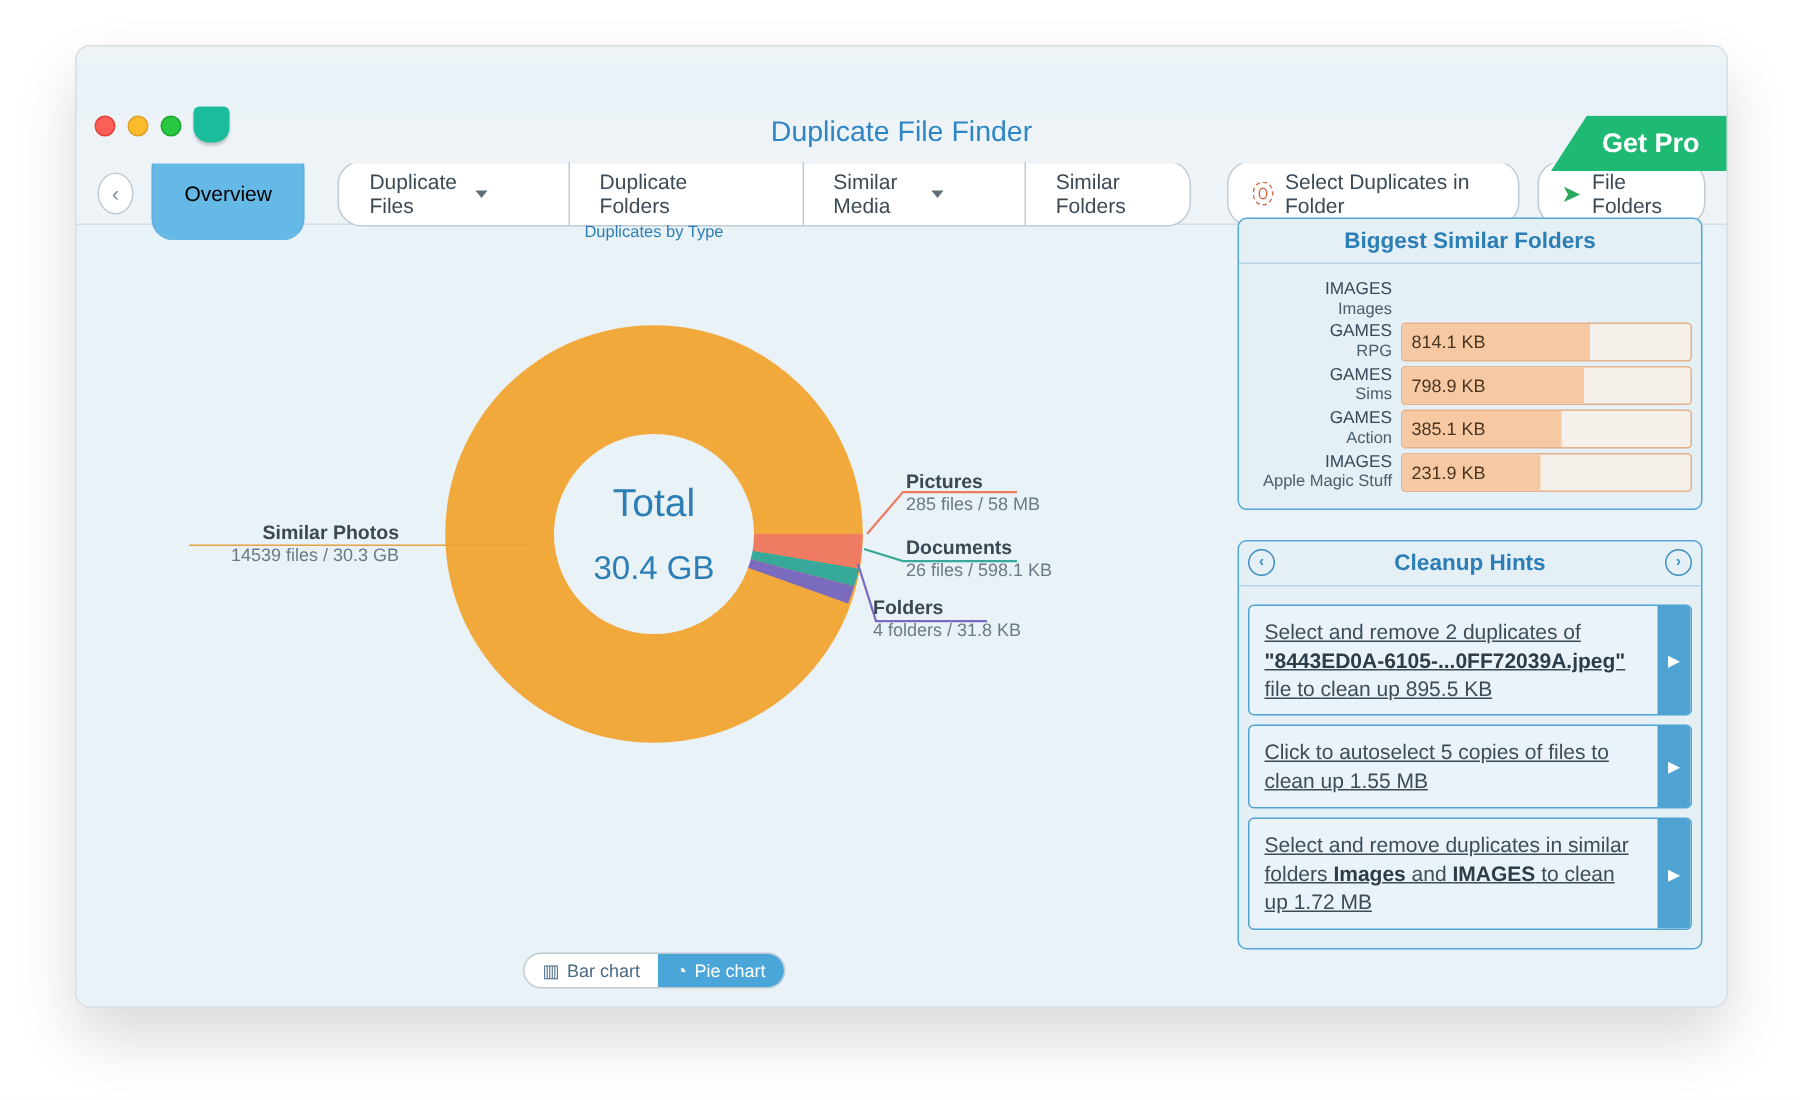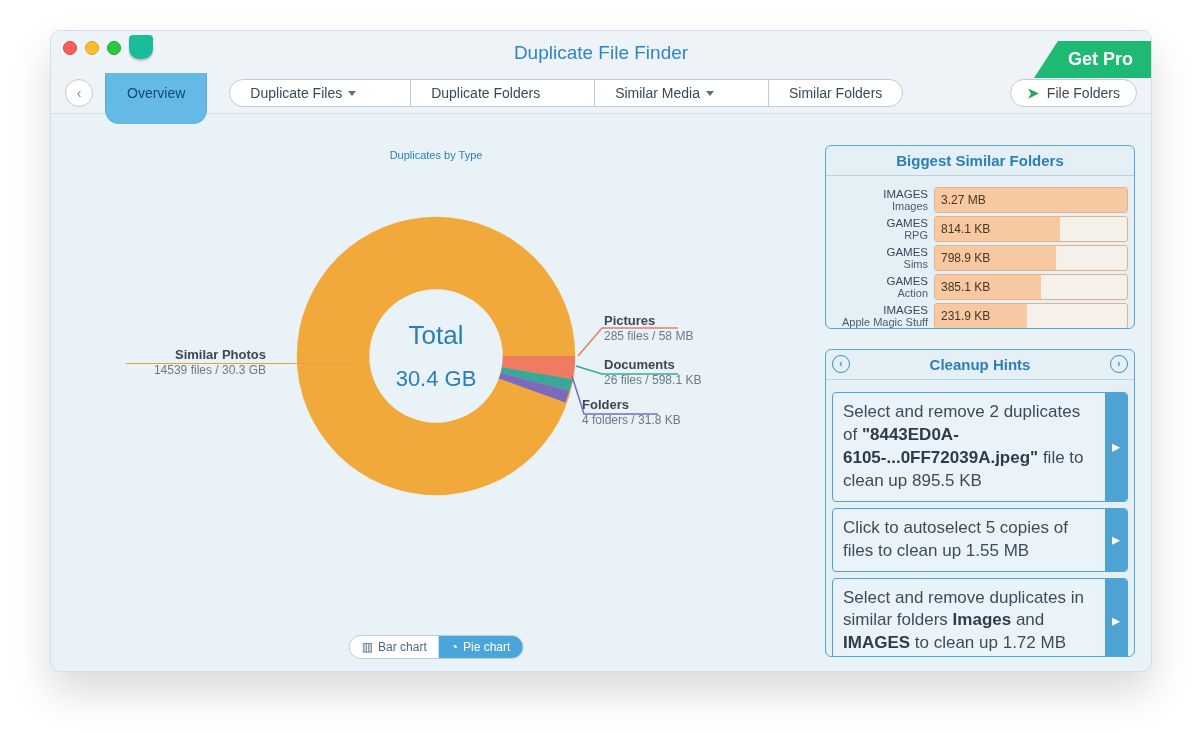--- a/index.html
+++ b/index.html
@@ -25,20 +25,21 @@
   }
   .titlebar-strip {
     height: 10px;
     background: #eef3f7;
   }
   .titlebar {
     position: relative;
     height: 32px;
     background: #eef3f7;
     text-align: center;
+    margin-top: 36px;
   }
   .traffic-lights {
     position: absolute;
     left: 12px;
     top: 0px;
     display: flex;
     gap: 8px;
     align-items: center;
   }
   .dot {
@@ -86,21 +87,21 @@
     width: 26px; height: 26px;
     border-radius: 50%;
     background:#fff;
     border:1px solid #c0cbd4;
     display:flex; align-items:center; justify-content:center;
     font-size: 14px; color:#7a8893;
     cursor: pointer;
   }
   .overview-pill {
     background:#64b9e6;
-    color:#0c4a6e;
+    color:#000000;
     border-radius: 14px;
     padding: 23px 22px;
     font-size: 14px;
     box-shadow: inset 0 1px 2px rgba(0,0,0,.2);
   }
   .seg-group {
     display: flex;
     background:#fff;
     border:1px solid #c0cbd4;
     border-radius: 16px;
@@ -276,23 +277,24 @@
     display:flex;
     border:1px solid #4fa3d2;
     border-radius:4px;
     margin:6px 0;
     background:#eaf3f9;
     overflow:hidden;
   }
   .hint .txt{
     flex:1;
     padding:8px 10px;
-    font-size:17px;
+    font-size:14px;
     color:#3c4d59;
     line-height:1.35;
+    text-decoration:underline;
   }
   .hint .txt b{ color:#2c3c48;}
   .hint .go {
     width:22px;
     background:#4fa3d2;
     color:#fff;
     display:flex;align-items:center;justify-content:center;
     cursor:pointer;
   }
 
@@ -337,20 +339,24 @@
 
       </div>
       <div class="seg">
         <span>Similar Folders</span>
 
       </div>
     </div>
 
     <div class="toolbar-spacer"></div>
 
+    <div class="pill-btn">
+      <span class="target-icon"></span>
+      <span>Select Duplicates in Folder</span>
+    </div>
     <div class="pill-btn">
       <span class="merge-icon">➤</span>
       <span>File Folders</span>
     </div>
   </div>
 
   <div class="content">
 
     <div class="left-pane">
       <div class="sect-title">Duplicates by Type</div>
@@ -411,24 +417,20 @@
       <div class="panel">
         <div class="panel-h">
           <span>Biggest Similar Folders</span>
         </div>
         <div class="bsf-body" id="bsf-body">
             <div class="bsf-row">
               <div class="bsf-label">
                 <div class="top">IMAGES</div>
                 <div>Images</div>
               </div>
-              <div class="bsf-bar">
-                <div class="bsf-fill" style="width:100%"></div>
-                <div class="bsf-text">3.27 MB</div>
-              </div>
             </div>
             <div class="bsf-row">
               <div class="bsf-label">
                 <div class="top">GAMES</div>
                 <div>RPG</div>
               </div>
               <div class="bsf-bar">
                 <div class="bsf-fill" style="width:65%"></div>
                 <div class="bsf-text">814.1 KB</div>
               </div>

